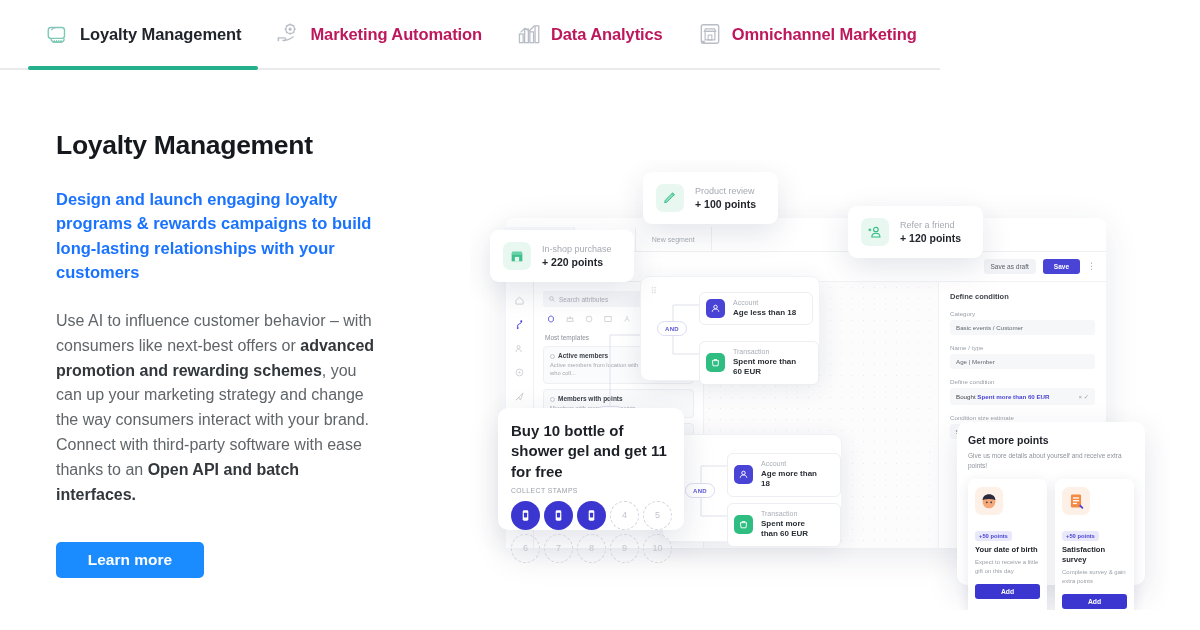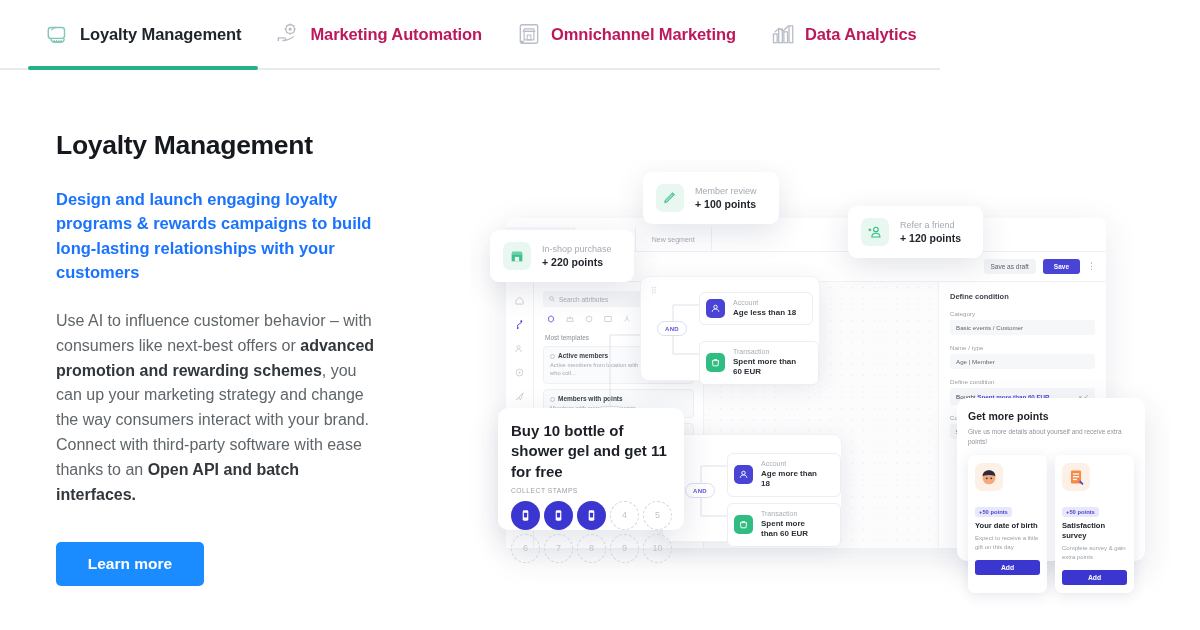--- a/index.html
+++ b/index.html
@@ -47,21 +47,21 @@
     width: 316px;
   }
   .body-copy {
     font-size: 16px; color: #5f6569; line-height: 1.56;
     width: 322px; margin: 0;
   }
   .body-copy b { color: #32373c; font-weight: 700; }
   .cta {
     display: inline-flex; align-items: center; justify-content: center;
     margin-top: 34px;
-    width: 148px; height: 44px;
+    width: 148px; height: 36px;
     background: #1a8cff; color: #fff;
     font-size: 15.5px; font-weight: 700;
     border: none; border-radius: 5px; cursor: pointer;
   }
 
   
   .illus {
     position: absolute; left: 470px; top: 160px;
     width: 700px; height: 450px;
   }
@@ -211,21 +211,21 @@
   .stamps .h { font-size:15px; font-weight:700; color:#1d2127; line-height:1.35; }
   .stamps .s { font-size:6.8px; color:#9ba0a8; letter-spacing:.45px; margin:5px 0 7px 0; }
   .sgrid { display:grid; grid-template-columns:repeat(5,1fr); gap:4px 4px; }
   .st { width:29px; height:29px; border-radius:50%;
         display:flex; align-items:center; justify-content:center; }
   .st.full { background:#3b36cf; }
   .st.empty { border:1px dashed #d2d5dd; color:#c0c4cc; font-size:9px; }
 
   
   .gmp {
-    position:absolute; left:487px; top:238px; width:188px; height:163px;
+    position:absolute; left:487px; top:262px; width:188px; height:163px;
     background:#fff; border-radius:10px; padding:12px 11px;
     box-shadow: 0 10px 32px rgba(40,50,90,.13); z-index:6;
   }
   .gmp .h { font-size:10.5px; font-weight:700; color:#1d2127; }
   .gmp .s { font-size:6.5px; color:#8e939b; line-height:1.55; margin:5px 0 8px 0; }
   .minis { display:flex; gap:8px; }
   .mini {
     flex:1; background:#fff; border-radius:7px; padding:8px 7px;
     box-shadow:0 3px 14px rgba(40,50,90,.11);
   }
@@ -271,38 +271,38 @@
         <path d="M14 2.3v1.4M14 11.3v1.4M8.8 7.5h1.4M17.8 7.5h1.4M10.3 3.8l1 1M16.7 10.2l1 1M17.7 3.8l-1 1M11.3 10.2l-1 1" stroke="#b9bec6" stroke-width="1.1"></path>
         <path d="M3 15.5h5.5c1 0 1.6.6 1.6 1.3s-.6 1.2-1.6 1.2H6.8" fill="none" stroke="#b9bec6" stroke-width="1.2"></path>
         <path d="M8 17.9c2.6 0 4.8-.6 6.4-1.7l2.8-1.9" fill="none" stroke="#b9bec6" stroke-width="1.2"></path>
         <path d="M2.4 15.2h1.4v3.4H2.4z" fill="#b9bec6"></path>
       </svg>
       <span class="tab-label">Marketing Automation</span>
     </div>
 
     <div class="tab">
       <svg class="tab-icon" viewBox="0 0 24 24">
+        <rect x="3.2" y="12" width="3.4" height="8" fill="#fff" stroke="#b9bec6" stroke-width="1.2"></rect>
+        <rect x="8" y="7.5" width="3.4" height="12.5" fill="#fff" stroke="#b9bec6" stroke-width="1.2"></rect>
+        <rect x="12.8" y="10" width="3.4" height="10" fill="#fff" stroke="#b9bec6" stroke-width="1.2"></rect>
+        <rect x="17.6" y="4.5" width="3.4" height="15.5" fill="#fff" stroke="#b9bec6" stroke-width="1.2"></rect>
+        <path d="M4.2 10.5l4-3.8 4 2.6 5-5.2" fill="none" stroke="#b9bec6" stroke-width="1.2"></path>
+      </svg>
+      <span class="tab-label">Data Analytics</span>
+    </div>
+
+    <div class="tab">
+      <svg class="tab-icon" viewBox="0 0 24 24">
         <rect x="4" y="3.5" width="16" height="17" rx="1.6" fill="#fff" stroke="#b9bec6" stroke-width="1.3"></rect>
         <path d="M7.5 9.5h9v8h-9z" fill="none" stroke="#b9bec6" stroke-width="1.1"></path>
         <path d="M6.8 9.5h10.4l-1-2.3H7.8z" fill="none" stroke="#b9bec6" stroke-width="1.1"></path>
         <rect x="10.3" y="13" width="3.4" height="4.5" fill="none" stroke="#b9bec6" stroke-width="1"></rect>
         <path d="M4 18.2h3.2v2.3H4z" fill="#b9bec6"></path>
       </svg>
       <span class="tab-label">Omnichannel Marketing</span>
-    </div>
-
-    <div class="tab">
-      <svg class="tab-icon" viewBox="0 0 24 24">
-        <rect x="3.2" y="12" width="3.4" height="8" fill="#fff" stroke="#b9bec6" stroke-width="1.2"></rect>
-        <rect x="8" y="7.5" width="3.4" height="12.5" fill="#fff" stroke="#b9bec6" stroke-width="1.2"></rect>
-        <rect x="12.8" y="10" width="3.4" height="10" fill="#fff" stroke="#b9bec6" stroke-width="1.2"></rect>
-        <rect x="17.6" y="4.5" width="3.4" height="15.5" fill="#fff" stroke="#b9bec6" stroke-width="1.2"></rect>
-        <path d="M4.2 10.5l4-3.8 4 2.6 5-5.2" fill="none" stroke="#b9bec6" stroke-width="1.2"></path>
-      </svg>
-      <span class="tab-label">Data Analytics</span>
     </div>
   </div>
 
   <div class="left">
     <h1 class="headline">Loyalty Management</h1>
     <p class="lede">Design and launch engaging loyalty programs &amp; rewards campaigns to build long-lasting relationships with your customers</p>
     <p class="body-copy"><span>Use AI to influence customer behavior – with consumers like next-best offers or </span><b>advanced promotion and rewarding schemes</b><span>, you can up your marketing strategy and change the way consumers interact with your brand. Connect with third-party software with ease thanks to an </span><b>Open API and batch interfaces.</b></p>
     <button class="cta">Learn more</button>
   </div>
 
@@ -515,21 +515,21 @@
       </div>
 
       <div class="fcard" style="left:173px; top:12px;">
         <div class="ic" style="background:#e9f7f1">
           <svg width="16" height="16" viewBox="0 0 18 18">
               <path d="M3 14.2l.6-2.6L12 3.2l2 2-8.4 8.4z" fill="#8fdcc0" stroke="#2fbd82" stroke-width="1"></path>
               <path d="M11.2 4l2 2" stroke="#2fbd82" stroke-width="1"></path>
             </svg>
         </div>
         <div>
-          <div class="ttl">Member review</div>
+          <div class="ttl">Product review</div>
           <div class="pts">+ 100 points</div>
         </div>
       </div>
 
       <div class="fcard" style="left:20px; top:70px;">
         <div class="ic" style="background:#e9f7f1">
           <svg width="16" height="16" viewBox="0 0 18 18">
               <rect x="3" y="7" width="12" height="8" fill="#3fc08d"></rect>
               <path d="M2.5 7h13l-1.4-3H3.9z" fill="#66d2a8"></path>
               <rect x="6.6" y="10" width="4.8" height="5" fill="#fff" opacity=".85"></rect>

